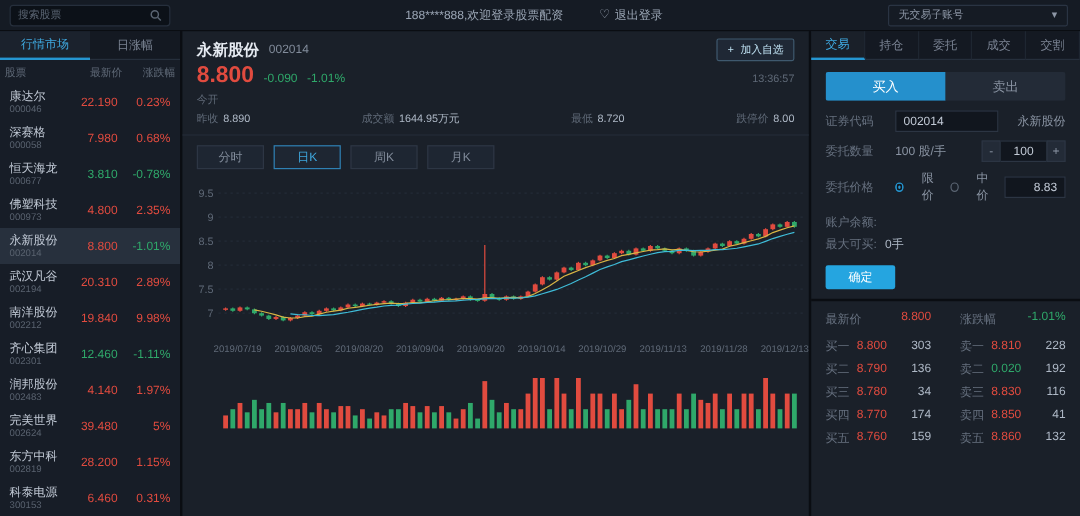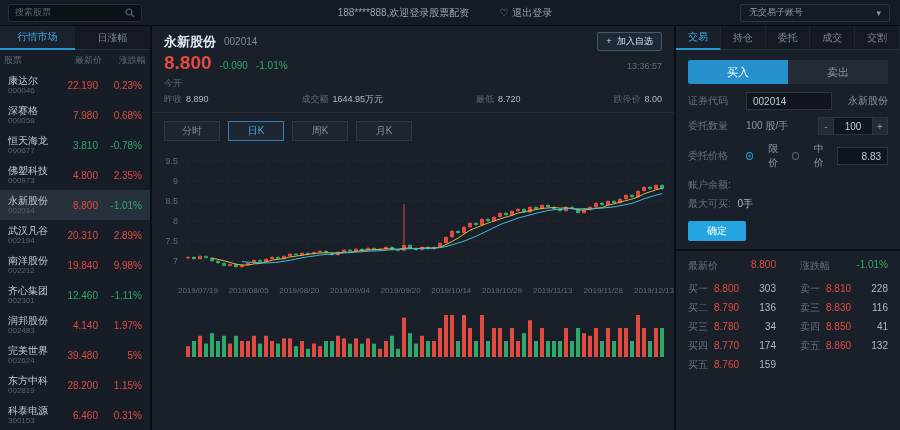--- a/index.html
+++ b/index.html
@@ -632,20 +632,25 @@
    <span class="b-vol">159</span>
               </div>
             </div>
           <div class="book-col asks">
               <div class="book-row">
    <span class="b-label">卖一</span>
    <span class="b-price up">8.810</span>
    <span class="b-vol">228</span>
               </div>
               <div class="book-row">
+   <span class="b-label">卖二</span>
+   <span class="b-price down">0.020</span>
+   <span class="b-vol">192</span>
+              </div>
+              <div class="book-row">
    <span class="b-label">卖三</span>
    <span class="b-price up">8.830</span>
    <span class="b-vol">116</span>
               </div>
               <div class="book-row">
    <span class="b-label">卖四</span>
    <span class="b-price up">8.850</span>
    <span class="b-vol">41</span>
               </div>
               <div class="book-row">

